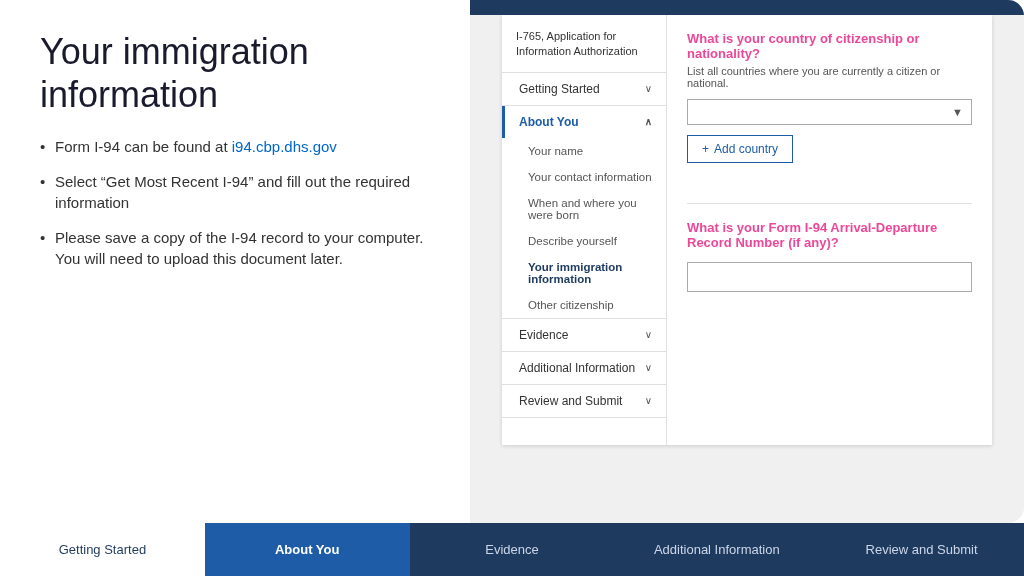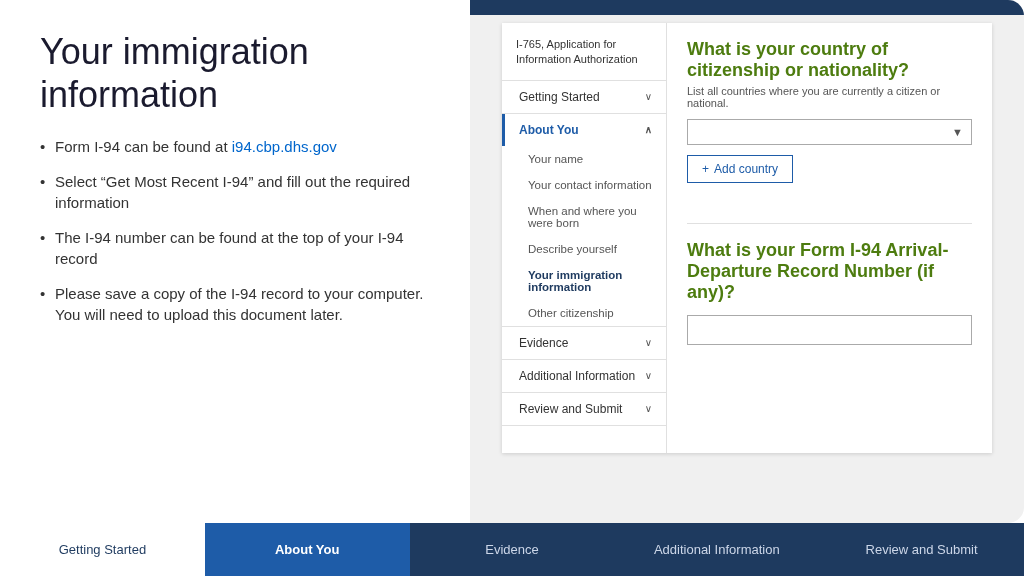--- a/index.html
+++ b/index.html
@@ -72,21 +72,20 @@
       top: 0;
       left: 0;
       right: 0;
       height: 15px;
       background: #1e3a5f;
     }
 
     .form-container {
       background: #fff;
       width: 490px;
-      margin-top: 8px;
       display: flex;
       box-shadow: 0 1px 4px rgba(0,0,0,0.15);
       min-height: 430px;
     }
 
     
     .form-sidebar {
       width: 165px;
       background: #fff;
       border-right: 1px solid #e0e0e0;
@@ -145,23 +144,23 @@
     }
 
     
     .form-main {
       flex: 1;
       padding: 16px 20px;
       overflow-y: auto;
     }
 
     .form-question {
-      font-size: 18px;
+      font-size: 13px;
       font-weight: bold;
-      color: #4d7c0f;
+      color: #ec4899;
       margin-bottom: 4px;
     }
 
     .form-hint {
       font-size: 11px;
       color: #555;
       margin-bottom: 10px;
     }
 
     .country-dropdown {
@@ -246,21 +245,20 @@
 
 <div class="main-content">
 
   <div class="left-panel">
     <h1>Your immigration information</h1>
     <ul>
       <li>
         <span>Form I-94 can be found at </span><a href="#">i94.cbp.dhs.gov</a>
       </li>
       <li>Select “Get Most Recent I-94” and fill out the required information</li>
-      <li>The I-94 number can be found at the top of your I-94 record</li>
       <li>Please save a copy of the I-94 record to your computer. You will need to upload this document later.</li>
     </ul>
   </div>
 
   <div class="right-panel">
     <div class="right-panel-top-bar"></div>
 
     <div class="form-container">
 
       <div class="form-sidebar">

